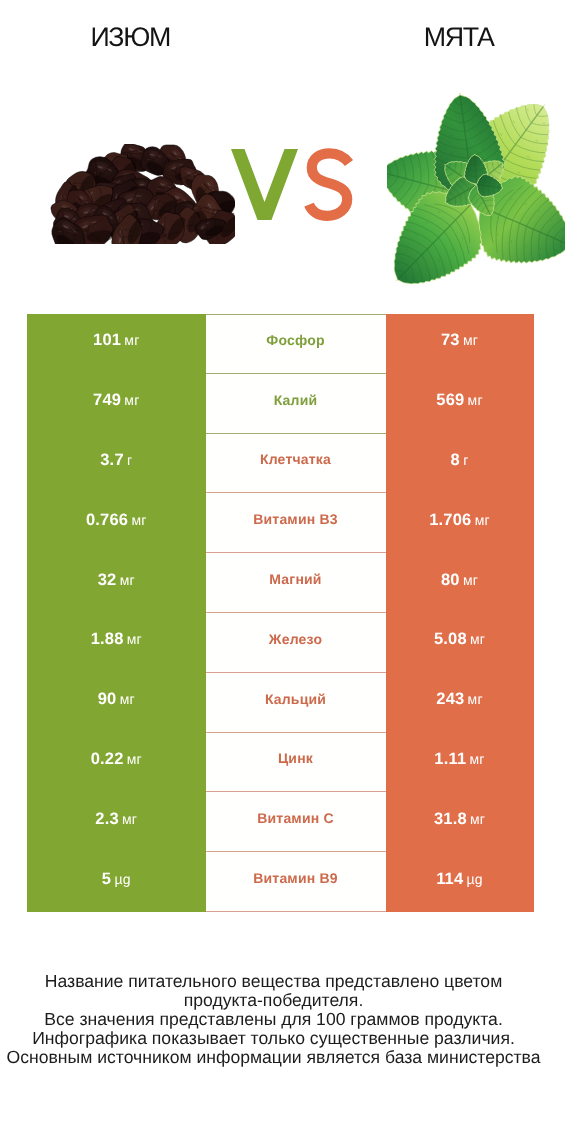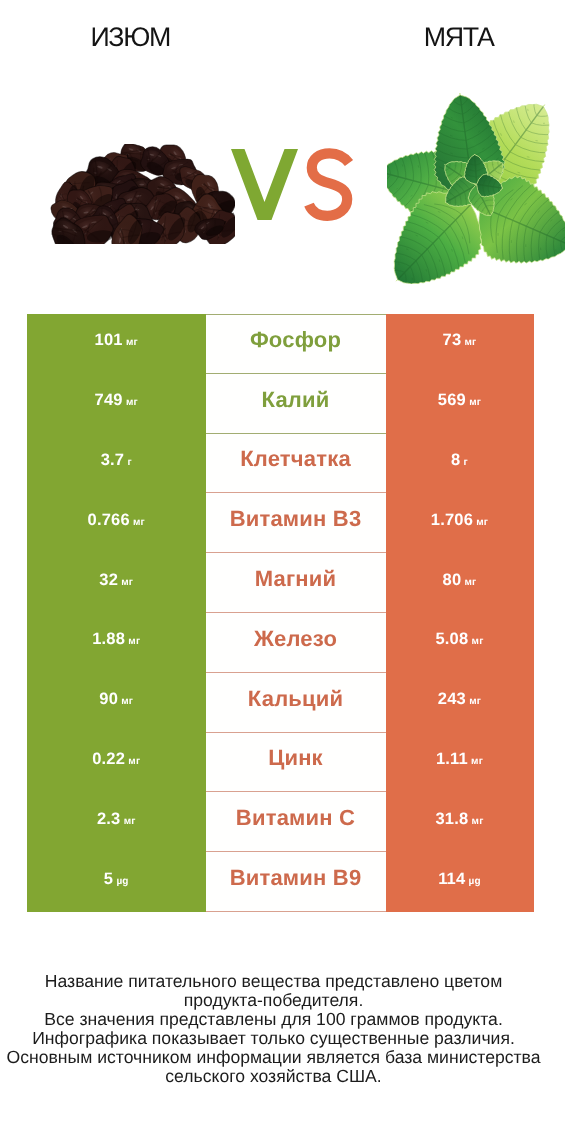--- a/index.html
+++ b/index.html
@@ -25,22 +25,22 @@
   .row{position:relative;height:59.8px;width:537px;}
   .cell{position:absolute;top:0;height:59.8px;display:flex;
         align-items:center;justify-content:center;box-sizing:border-box;}
   .cell-left {left:0px;    width:178.5px;}
   .cell-mid  {left:178.5px;width:180px;background:#fffffe;}
   .cell-right{left:358.5px;width:148px;}
   .w-green {background:#82a632;}
   .w-orange{background:#e06e49;}
   .val{font-family:"Liberation Sans",sans-serif;font-size:16.5px;font-weight:700;
        color:#fff;white-space:nowrap;letter-spacing:.2px;position:relative;top:-3px;}
-  .val .u{font-size:10px;font-weight:700;margin-left:3.2px;text-align:center;}
-  .lbl{font-family:"Liberation Sans",sans-serif;font-size:22px;font-weight:700;
+  .val .u{font-size:14px;font-weight:400;margin-left:3.2px;text-align:center;}
+  .lbl{font-family:"Liberation Sans",sans-serif;font-size:14px;font-weight:700;
        white-space:nowrap;letter-spacing:.2px;position:relative;top:-4px;}
   .lbl.green {color:#7f9f3c;}
   .lbl.orange{color:#cd6a4c;}
   .sep{position:absolute;left:178.5px;width:180px;height:1px;}
   .sep-g{background:#a2ad72;}
   .sep-o{background:#d9a190;}
 
   .footer{position:absolute;left:0;top:972px;width:535px;text-align:center;
           font-family:"Liberation Sans",sans-serif;
           font-size:17.6px;line-height:19.1px;color:#1c1c1c;}
@@ -775,16 +775,15 @@
 <div class="sep sep-o" style="bottom:0"></div>
   </div>
  </div>
 
  <div class="footer">
   <div>Название питательного вещества представлено цветом</div>
   <div>продукта-победителя.</div>
   <div>Все значения представлены для 100 граммов продукта.</div>
   <div>Инфографика показывает только существенные различия.</div>
   <div>Основным источником информации является база министерства</div>
-  <div>сельского хозяйства США.</div>
  </div>
 
 </div>
 
 </body></html>

